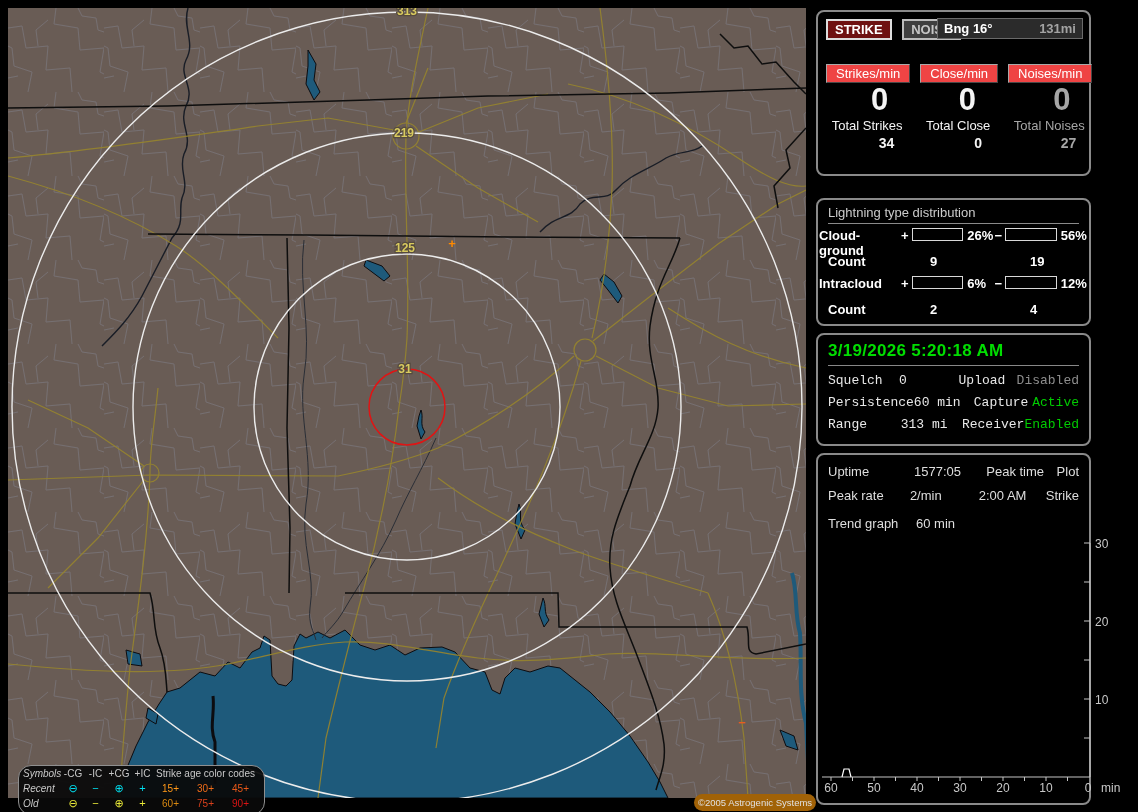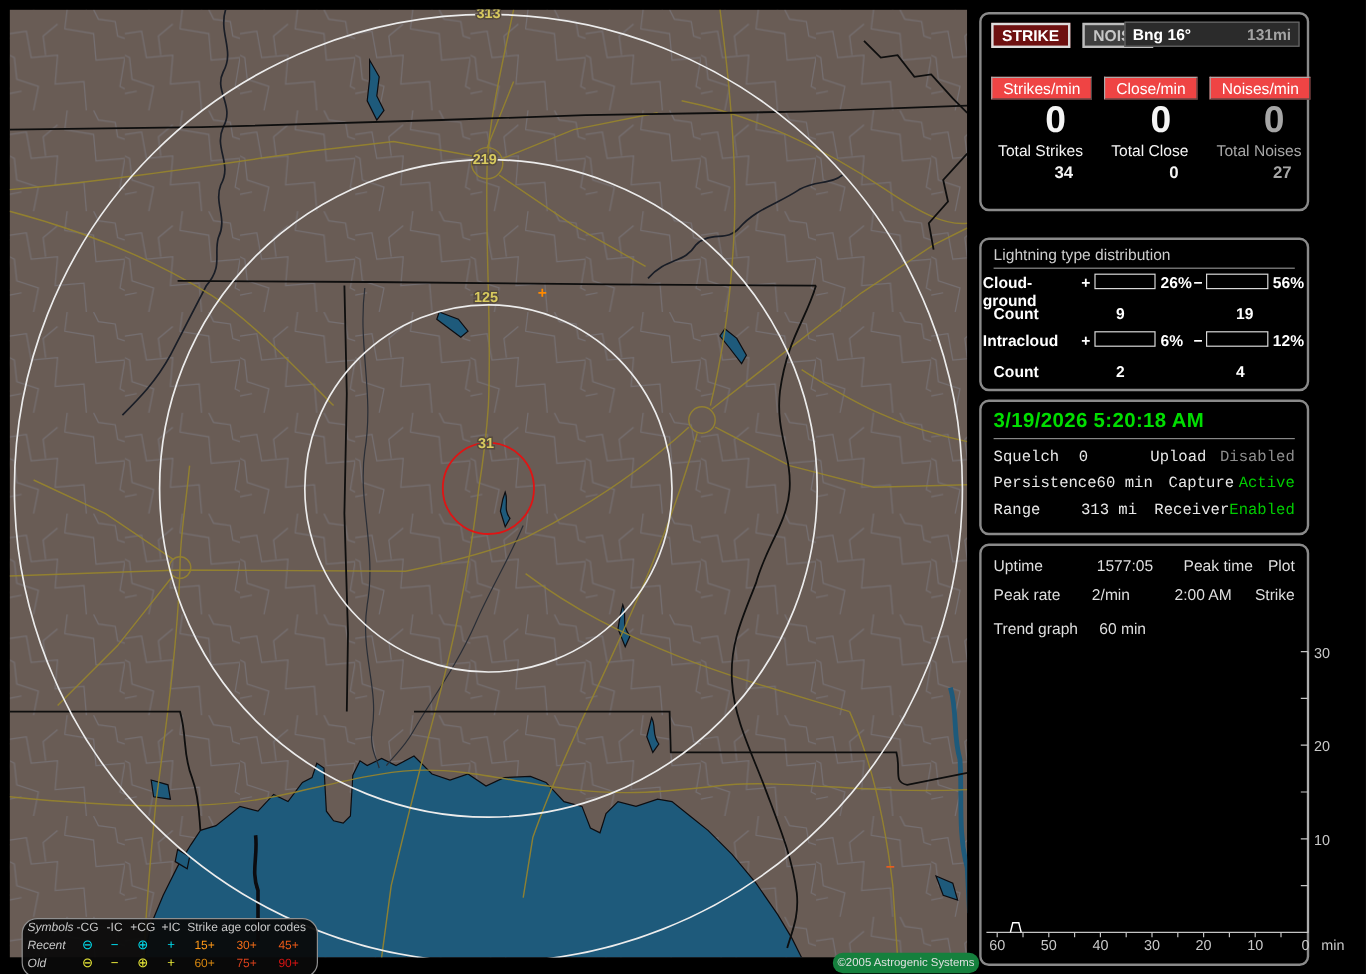--- a/index.html
+++ b/index.html
@@ -18,21 +18,21 @@
   .lc-name{width:38px;font-style:italic;}
   .lc-s{width:24px;text-align:center;}
   .lc-s2{width:21px;text-align:center;}
   .lc-s3{width:26px;text-align:center;}
   .lc-s4{width:21px;text-align:center;}
   .lc-a{width:35px;text-align:center;}
   .lhead-age{width:105px;text-align:center;}
   .lsym{font-size:11px;line-height:11px;}
 
   
-  #copyright{left:686px;top:786px;width:122px;height:17px;background:#15803d;color:#e0e0e0;
+  #copyright{left:686px;top:786px;width:122px;height:17px;background:#a16207;color:#e0e0e0;
     font-size:9.5px;display:flex;align-items:center;justify-content:center;z-index:5;}
 
   
   .pbox{position:absolute;left:816px;width:275px;background:#000;border:2px solid #8a8a8a;
     border-radius:8px;box-sizing:border-box;color:#e8e8e8;}
   #box-top{top:10px;height:166px;}
   #box-dist{top:198px;height:128px;}
   #box-status{top:333px;height:113px;}
   #box-stats{top:453px;height:352px;}
 

